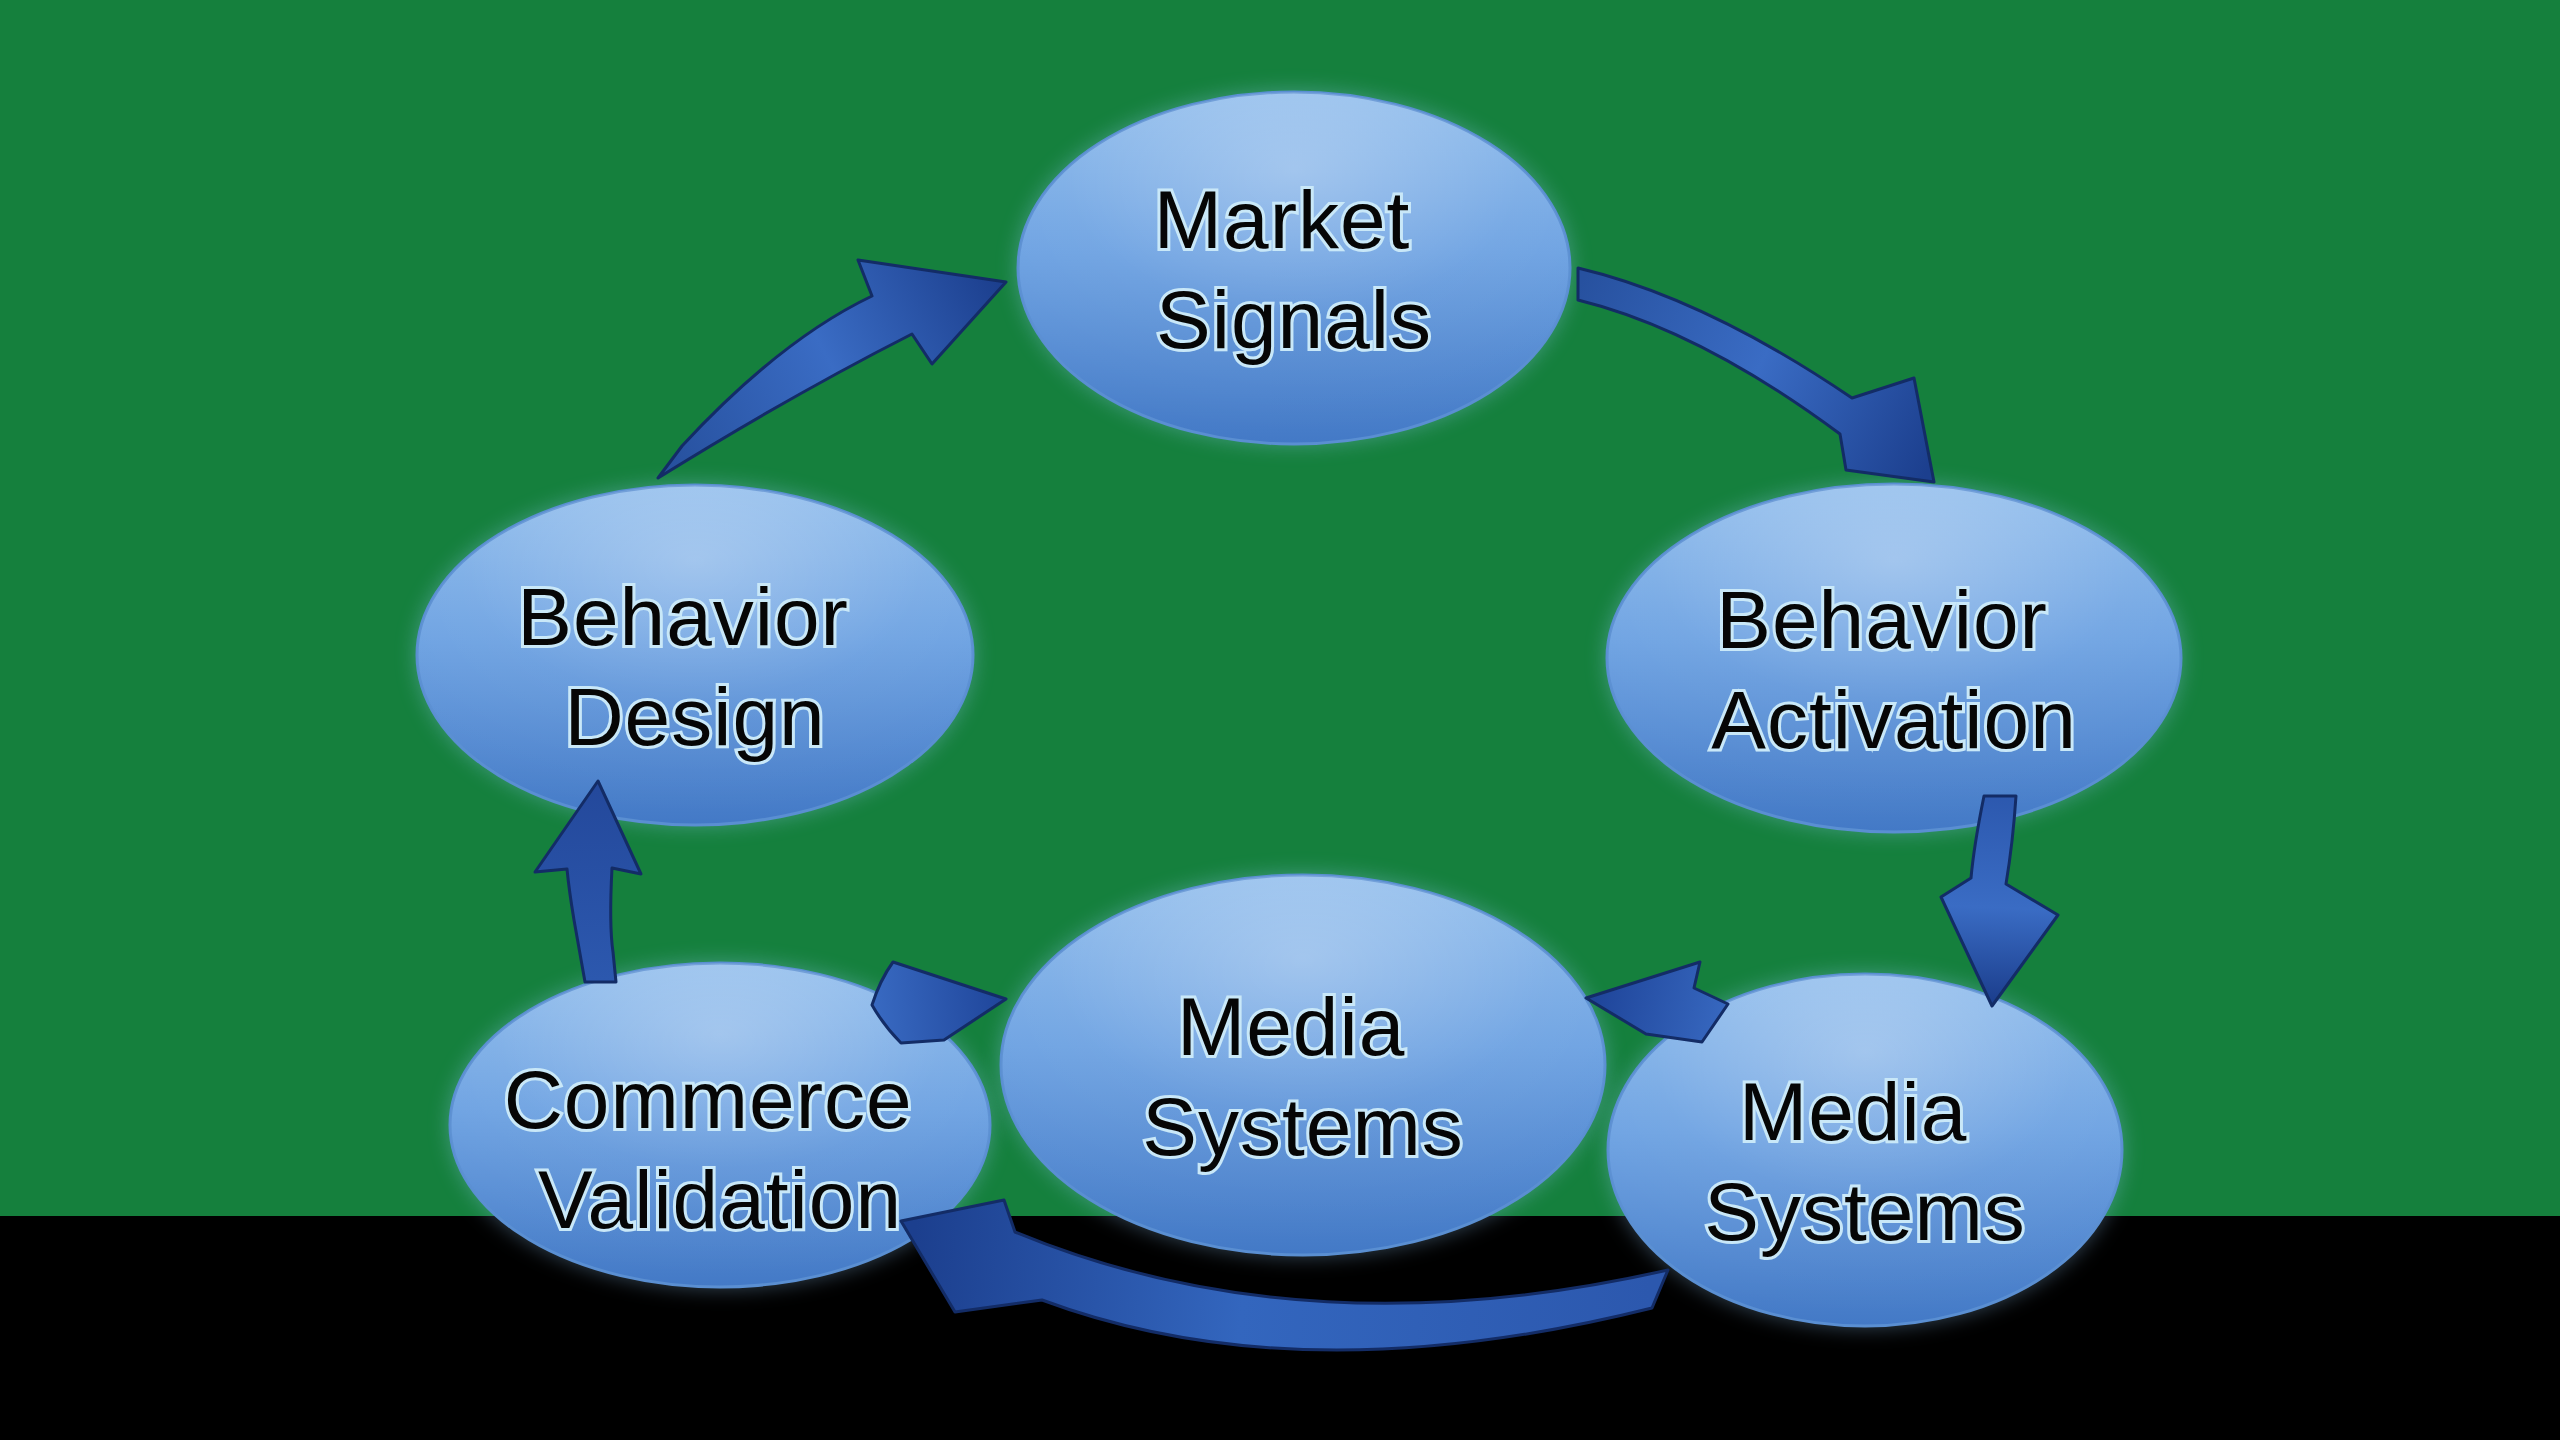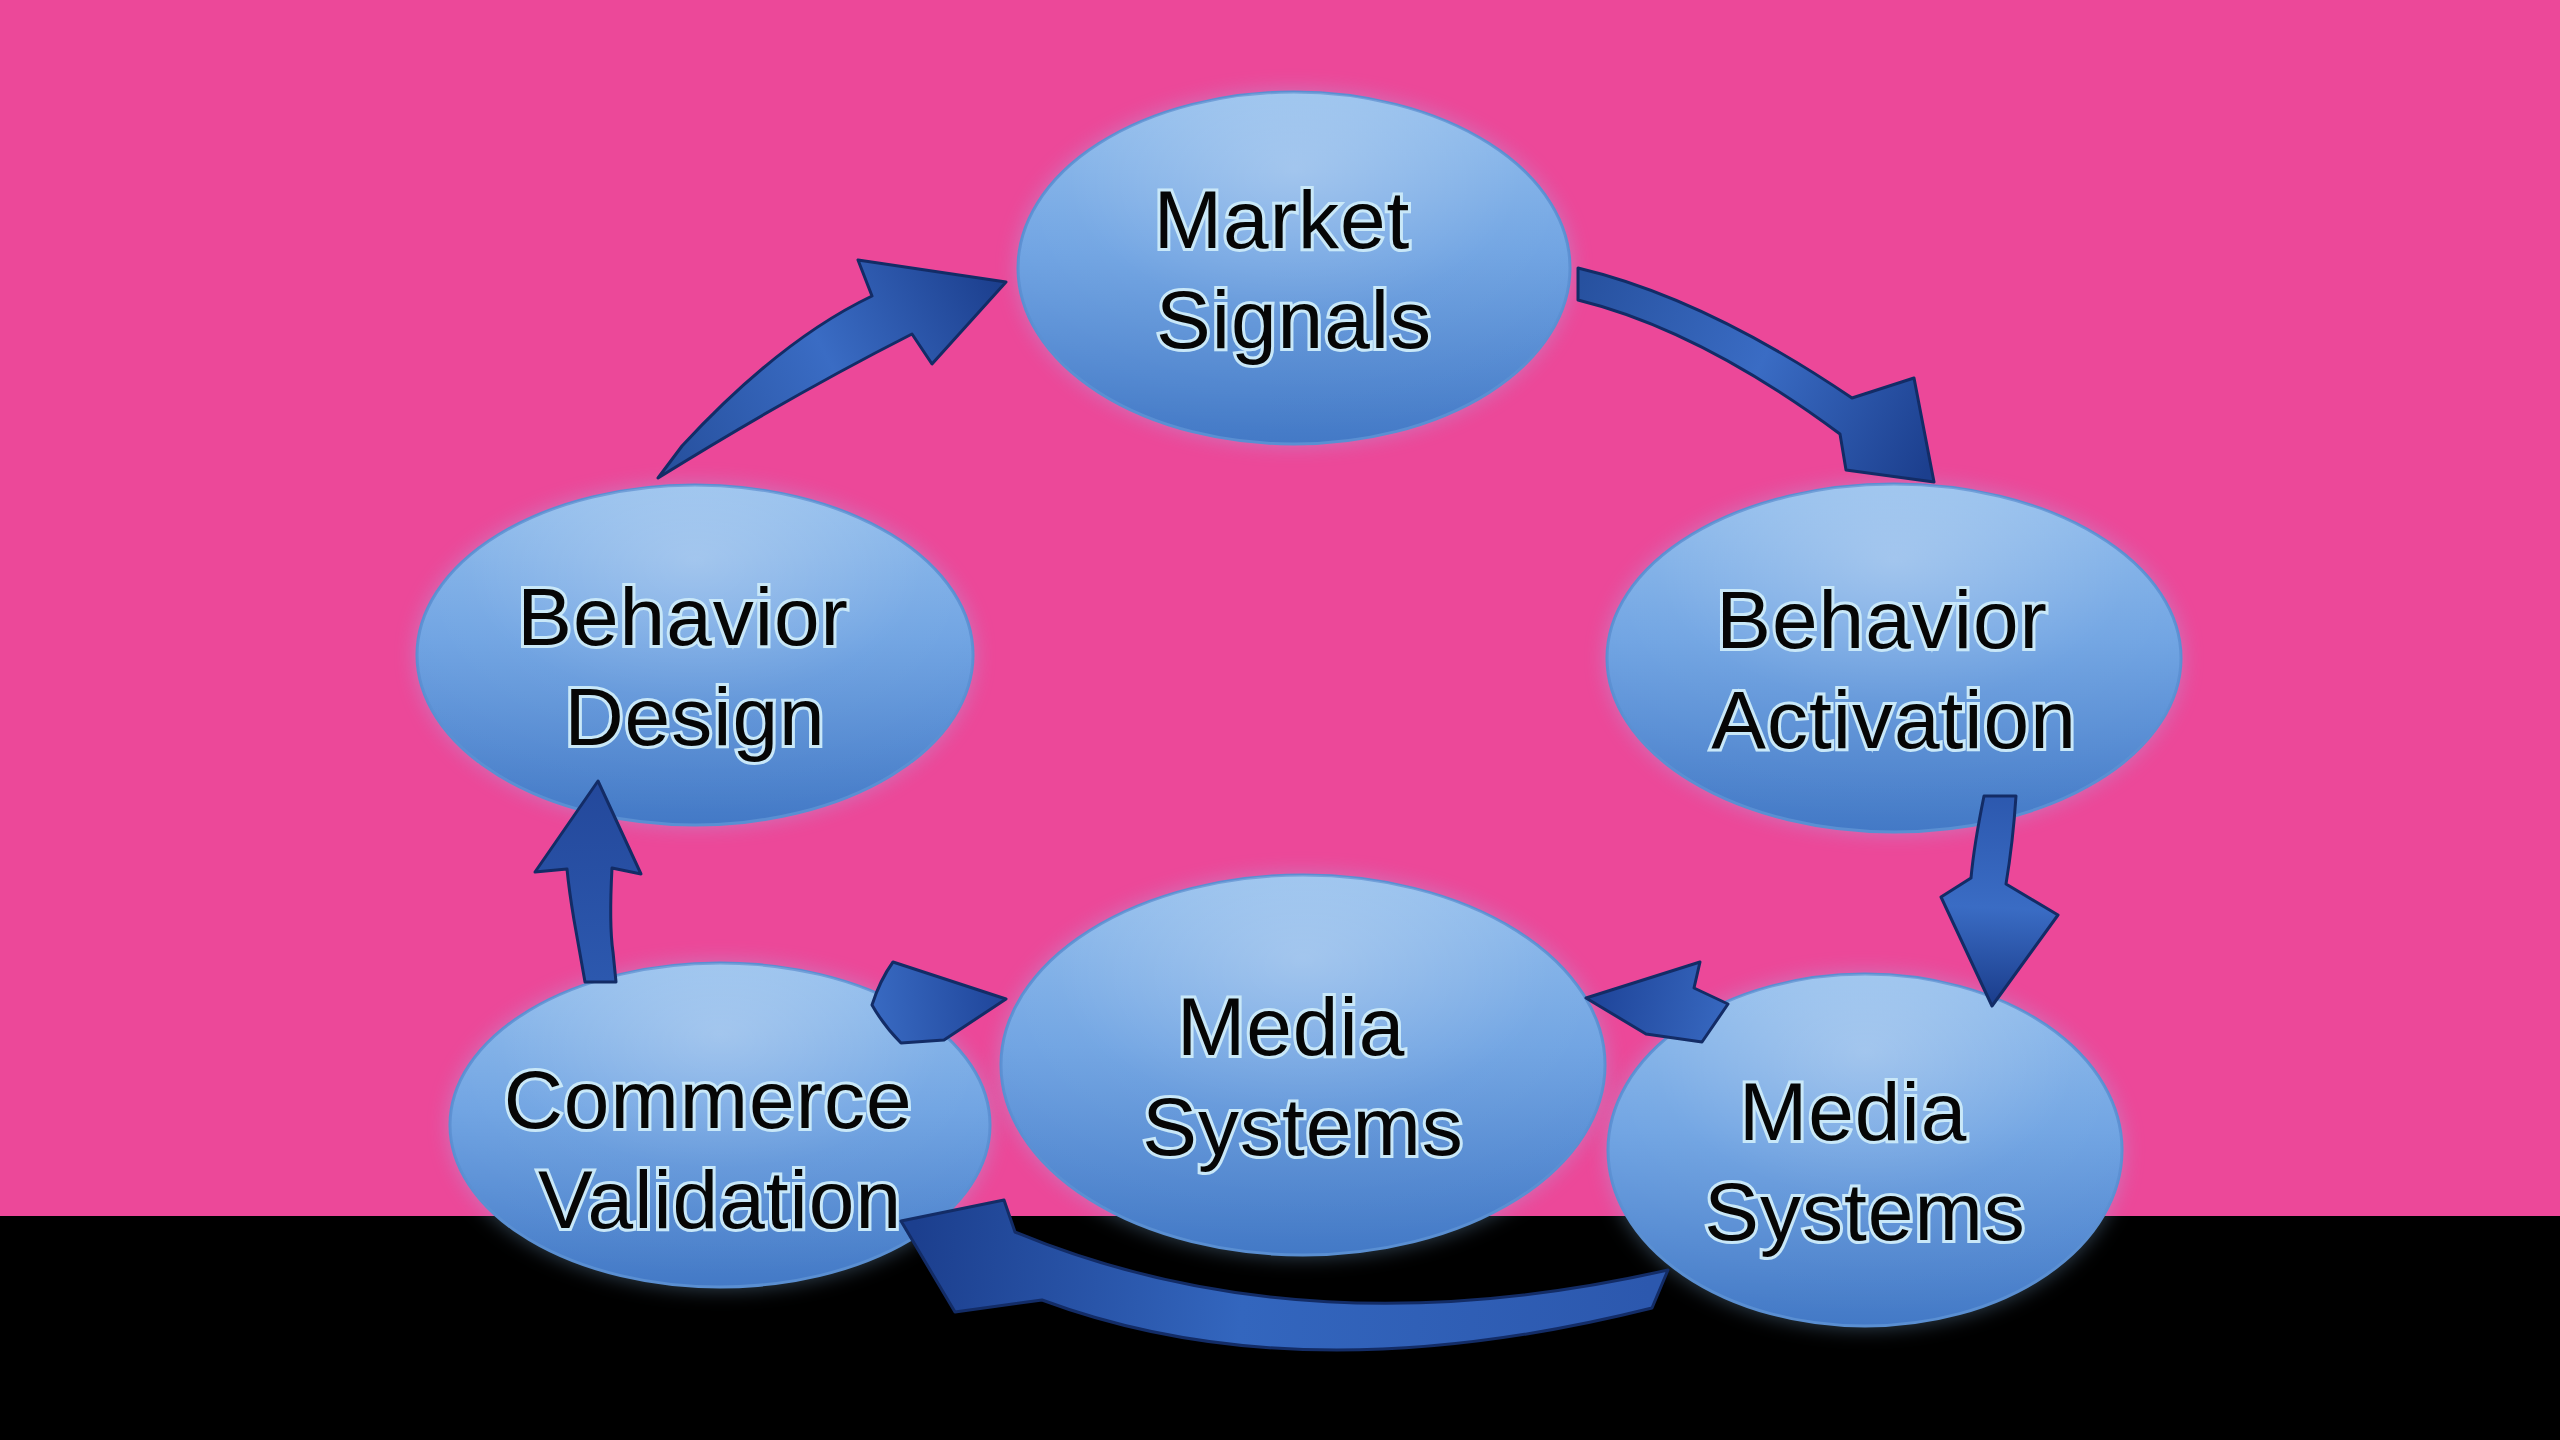--- a/index.html
+++ b/index.html
@@ -10,21 +10,21 @@
   body {
     width: 2560px;
     height: 1440px;
     overflow: hidden;
     font-family: "Liberation Sans", sans-serif;
   }
   .stage {
     position: relative;
     width: 2560px;
     height: 1216px;
-    background: #ec4899;
+    background: #15803d;
   }
   svg.diagram {
     position: absolute;
     left: 0;
     top: 0;
     width: 2560px;
     height: 1440px;
     display: block;
   }
   .node-shape {

